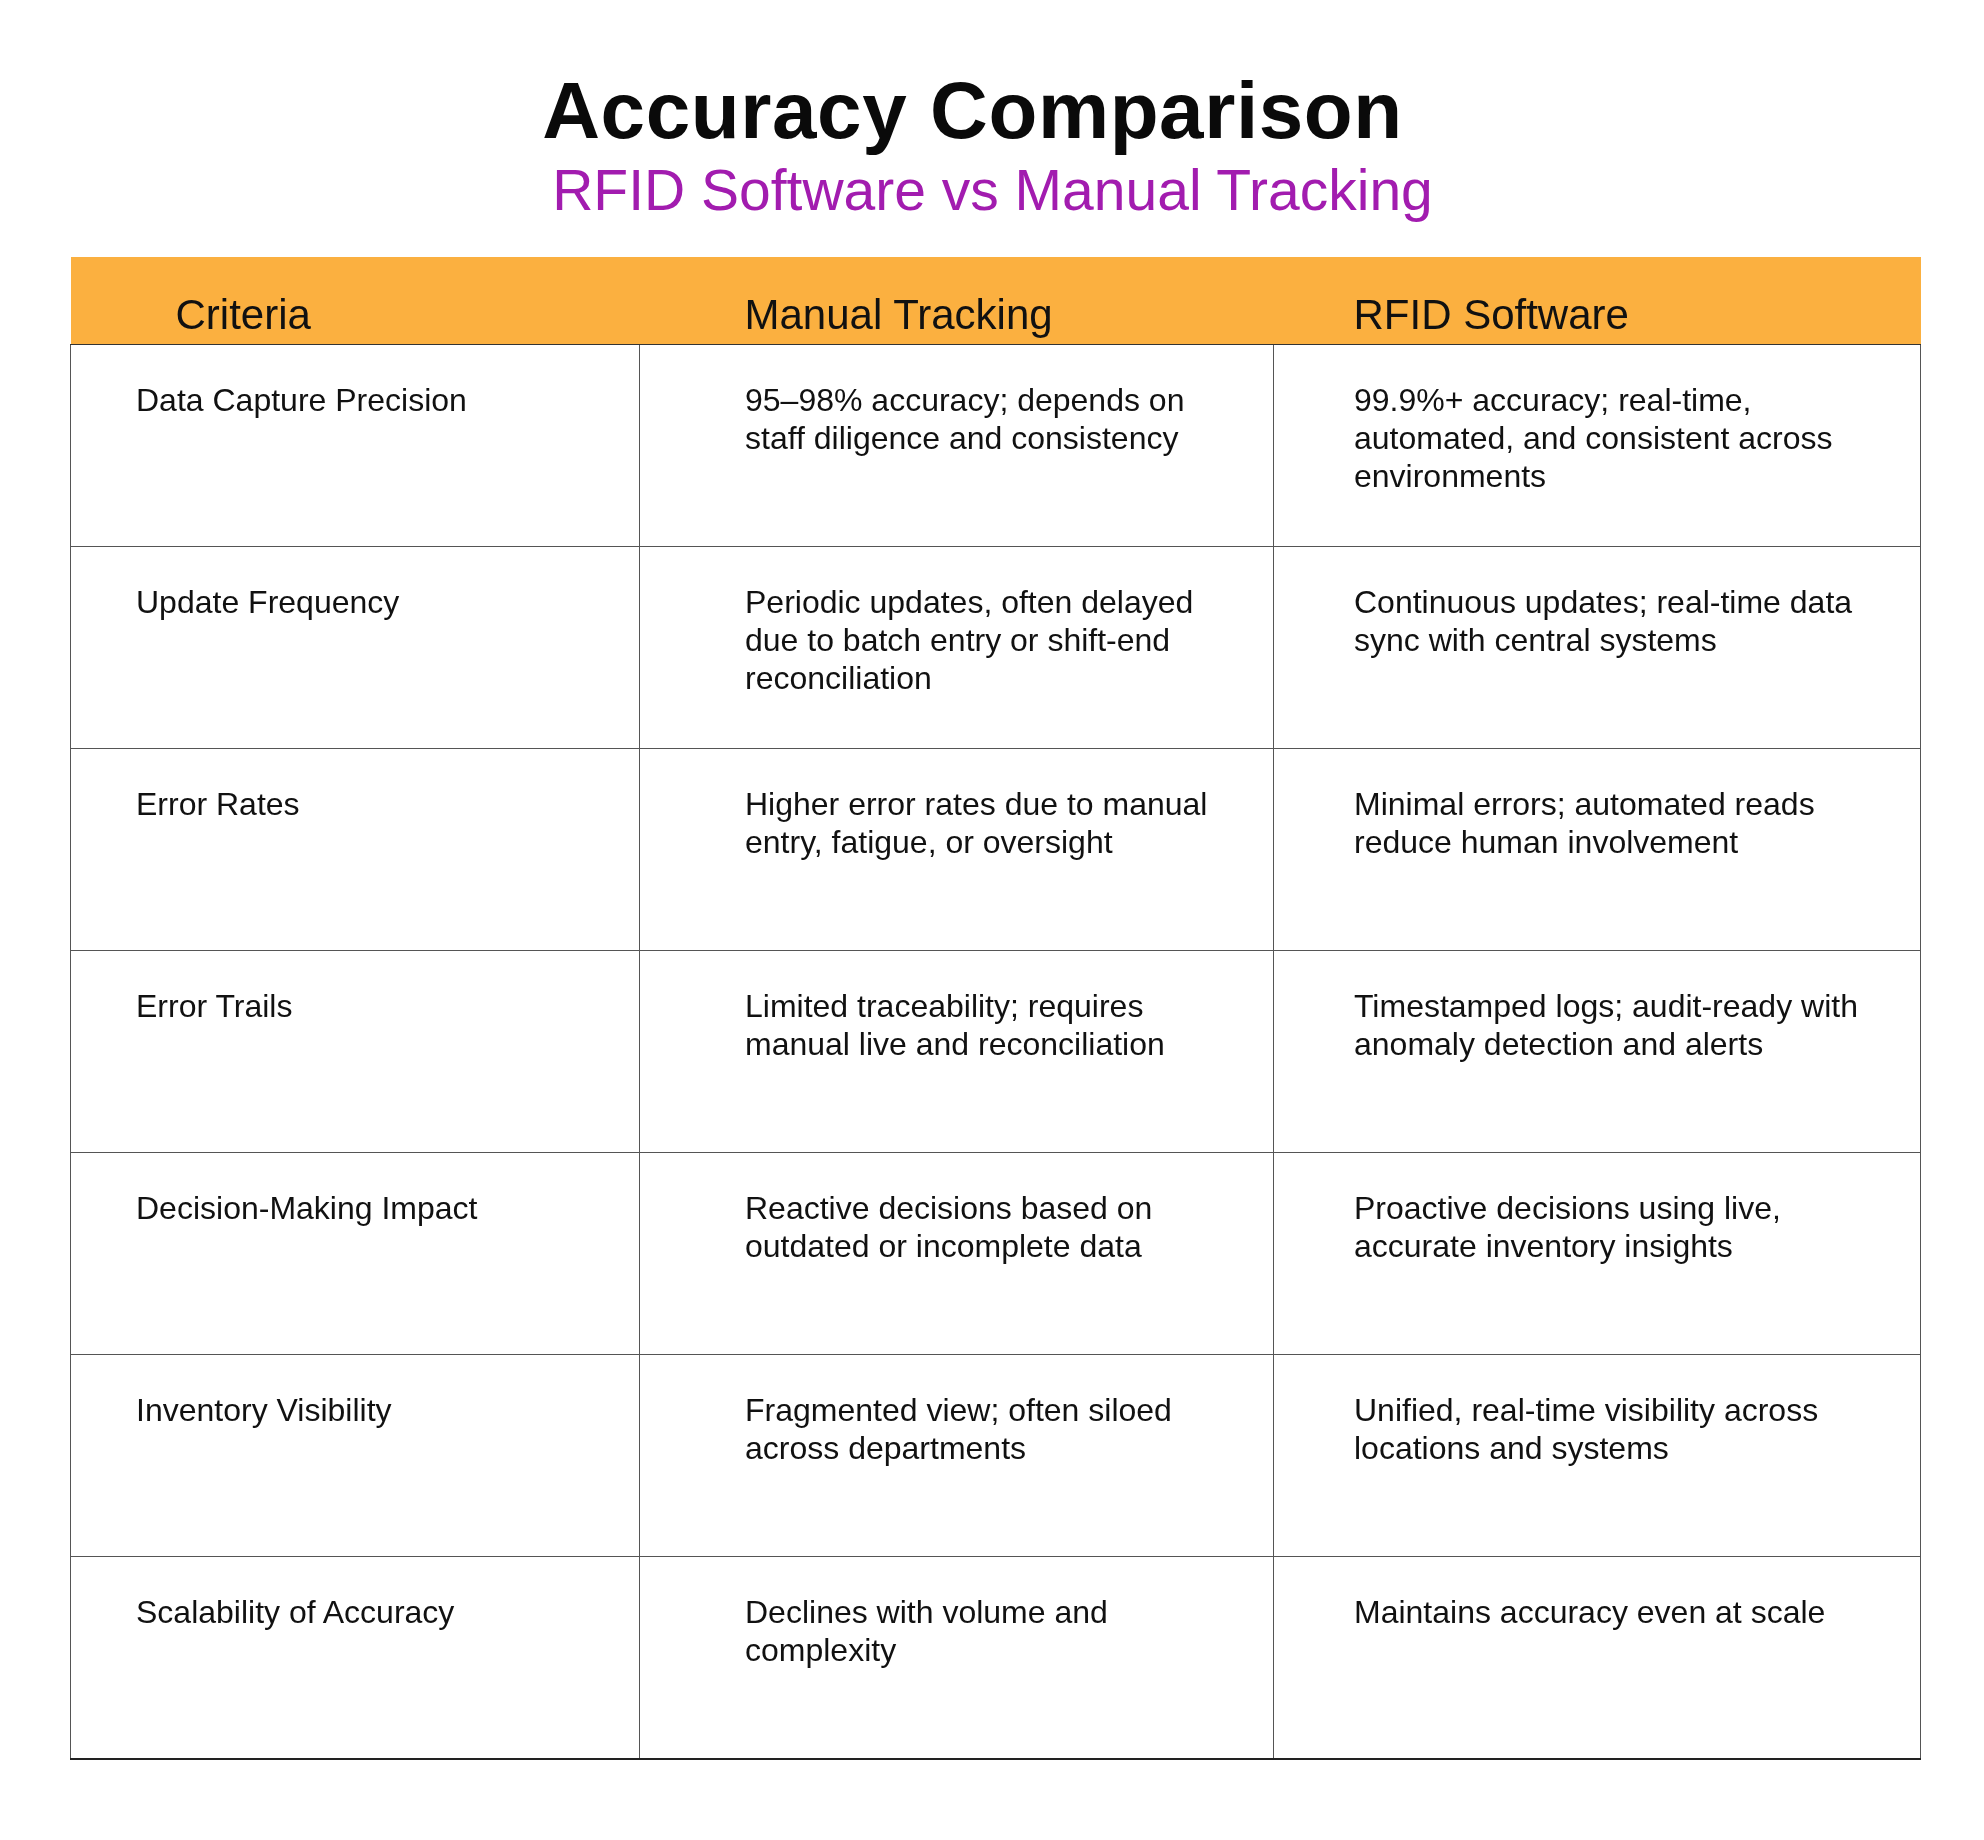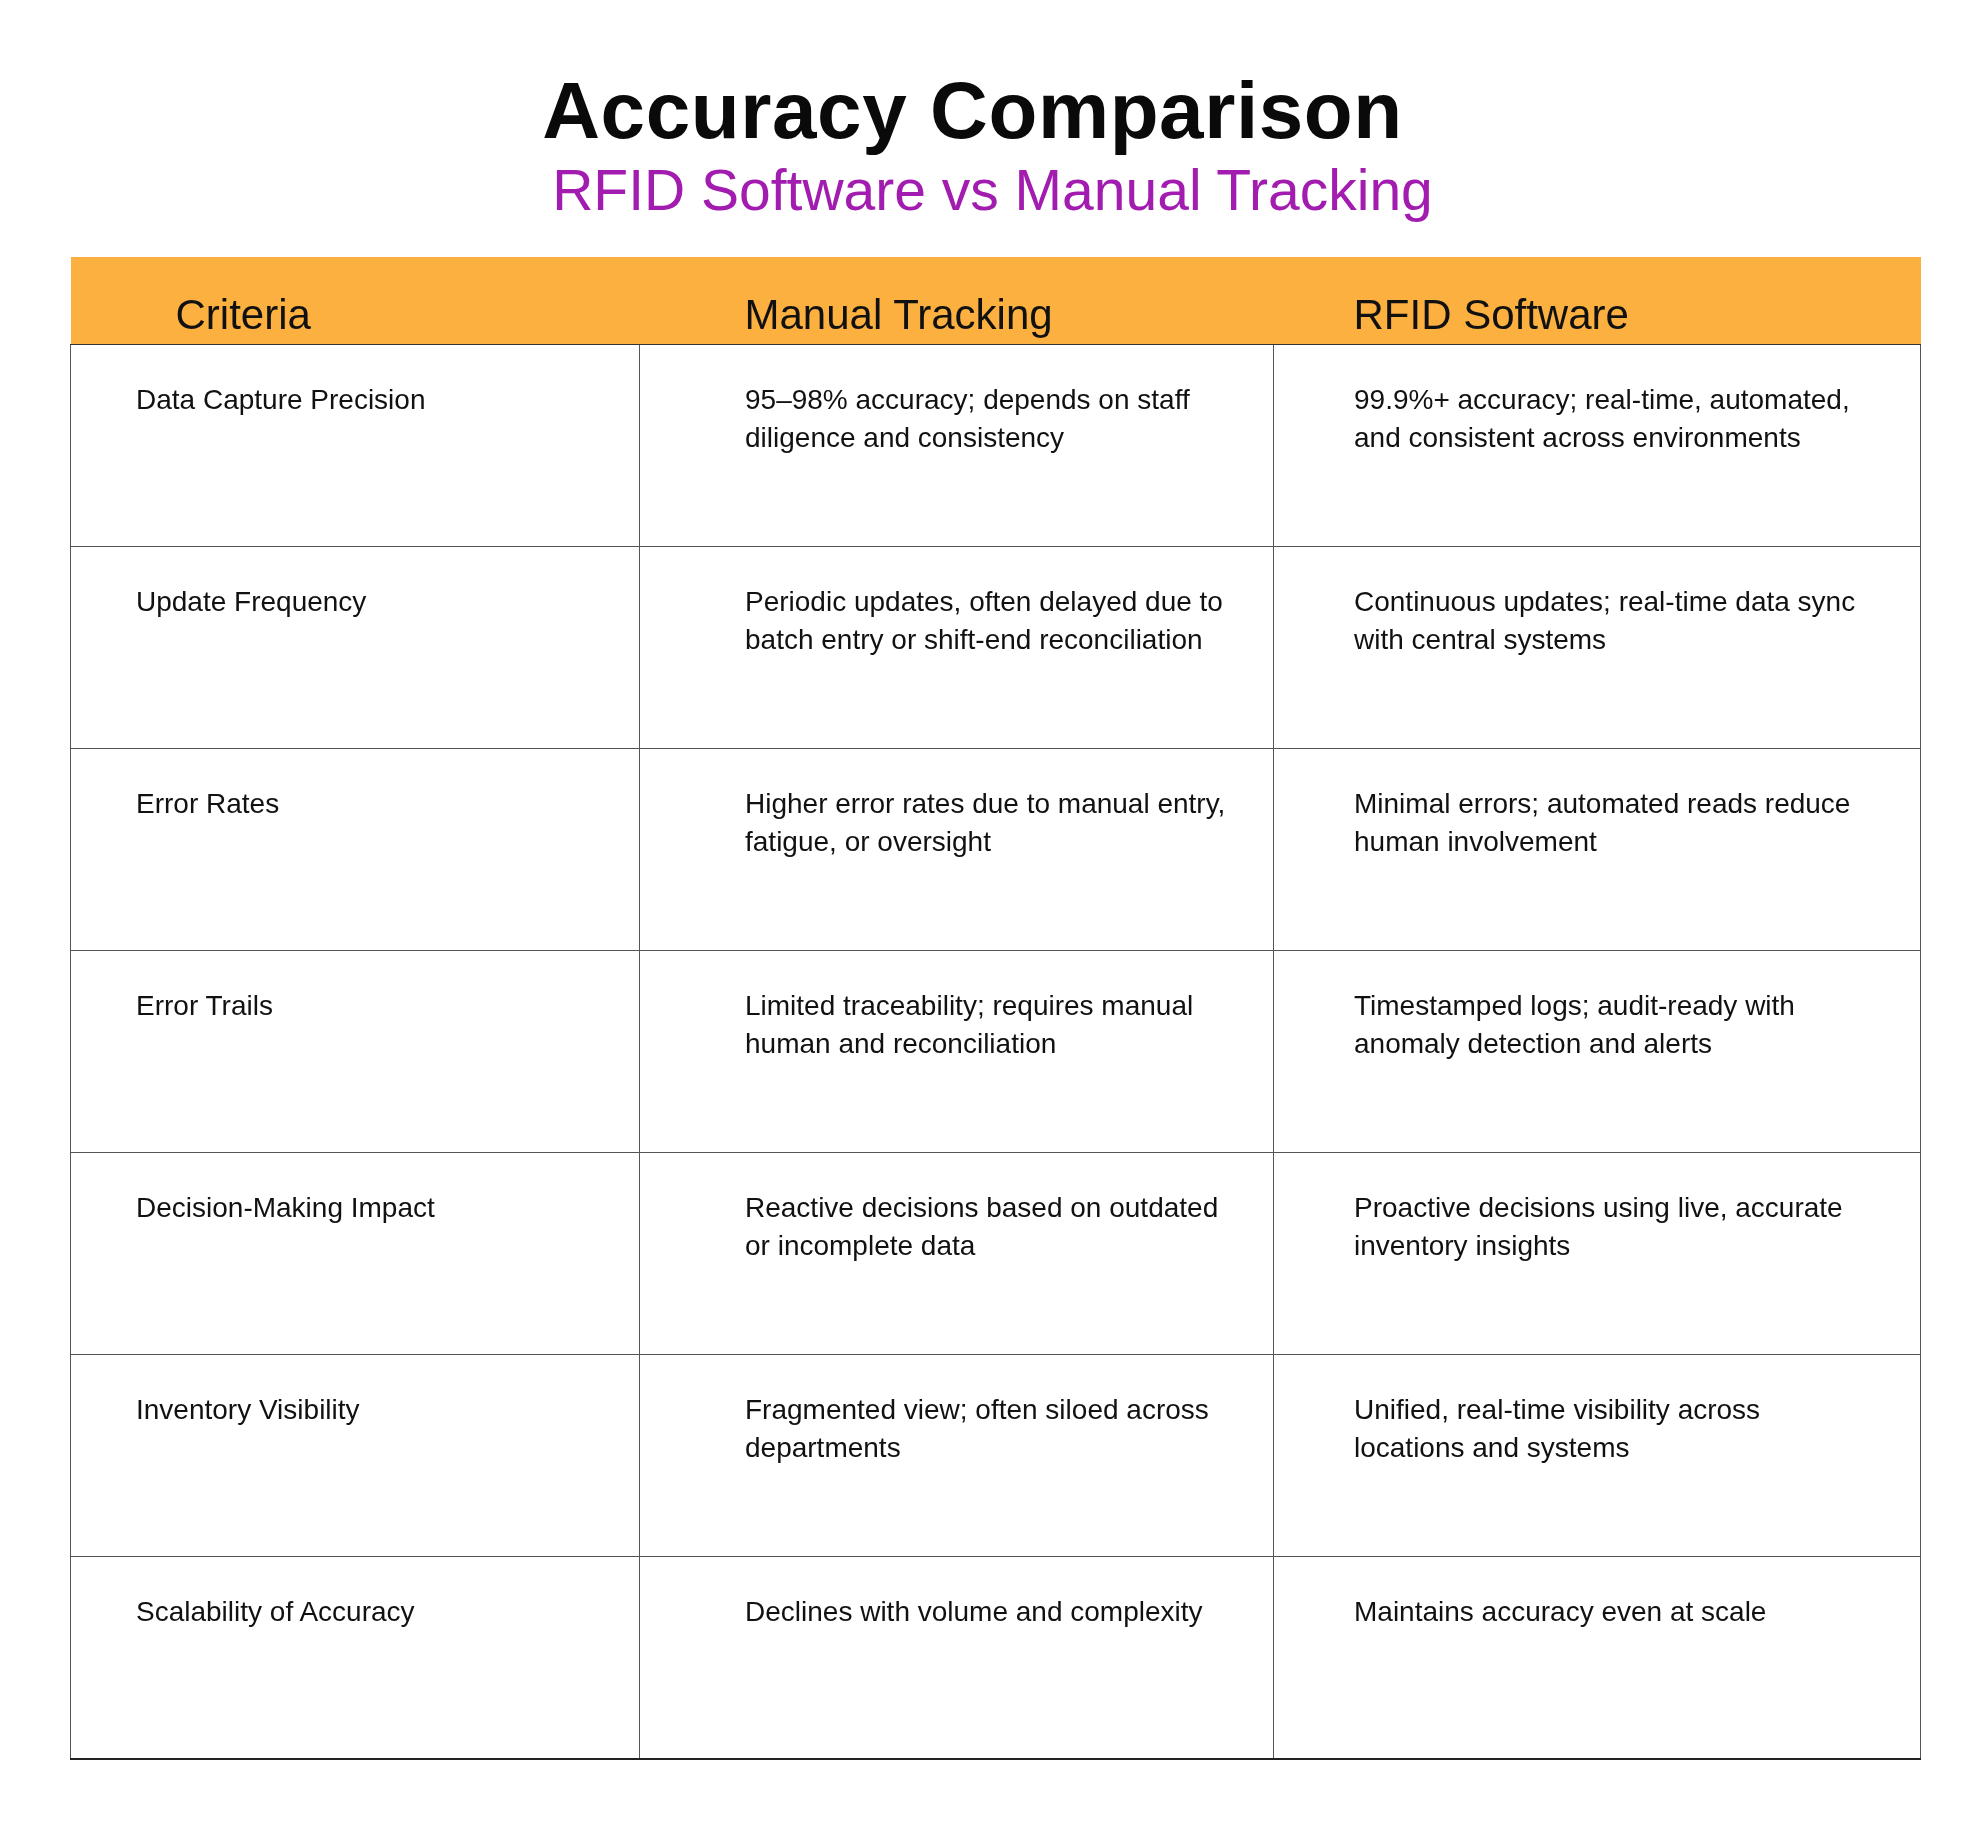--- a/index.html
+++ b/index.html
@@ -2,21 +2,21 @@
 <html style="font-size:9.5px"><head>
 <meta charset="utf-8">
 <style>
   html, body { margin:0; padding:0; background:#ffffff; }
   body { width:1985px; height:1840px; position:relative; font-family:"Liberation Sans", "DejaVu Sans", sans-serif; color:#111; overflow:hidden; }
   .title { position:absolute; left:0; width:1945px; top:63px; text-align:center; font-size:80px; font-weight:700; letter-spacing:0.6px; color:#0a0a0a; line-height:1.2; }
   .subtitle { position:absolute; left:0; width:1985px; top:156px; text-align:center; font-size:57px; font-weight:400; color:#a21caf; line-height:1.2; }
   .table { position:absolute; left:70px; top:257px; width:1849px; border-collapse:collapse; table-layout:fixed; }
   .table th { background:#fbb040; height:87px; font-weight:400; font-size:42px; text-align:left; color:#111; border-bottom:1.8px solid #333; padding:0; }
   .table th span { display:inline-block;margin-top:28px; }
-  .table td { height:201px; border:1.2px solid #555; vertical-align:top; font-size:28px; line-height:38px; color:#111; padding:0; }
+  .table td { height:201px; border:1.2px solid #555; vertical-align:top; font-size:32px; line-height:38px; color:#111; padding:0; }
   .table td .cell { padding-top:36px; }
   .table tr:last-child td { border-bottom:2.4px solid #222; }
   .c0 { width:569px; }
   .c1 { width:634px; }
   .c2 { width:647px; }
   .pad0 { padding-left:65px !important; }
   .pad1 { padding-left:105px !important; }
   .pad2 { padding-left:80px !important; padding-right:36px !important; }
   .pad1 .cell, .pad2 .cell { padding-right:24px; }
 </style>
@@ -74,21 +74,21 @@
     <td class="pad2">
           <div class="cell">Minimal errors; automated reads reduce human involvement</div>
         </td>
   </tr>
 
   <tr>
     <td class="pad0">
           <div class="cell">Error Trails</div>
         </td>
     <td class="pad1">
-          <div class="cell">Limited traceability; requires manual human and reconciliation</div>
+          <div class="cell">Limited traceability; requires manual live and reconciliation</div>
         </td>
     <td class="pad2">
           <div class="cell">Timestamped logs; audit-ready with anomaly detection and alerts</div>
         </td>
   </tr>
 
   <tr>
     <td class="pad0">
           <div class="cell">Decision-Making Impact</div>
         </td>

